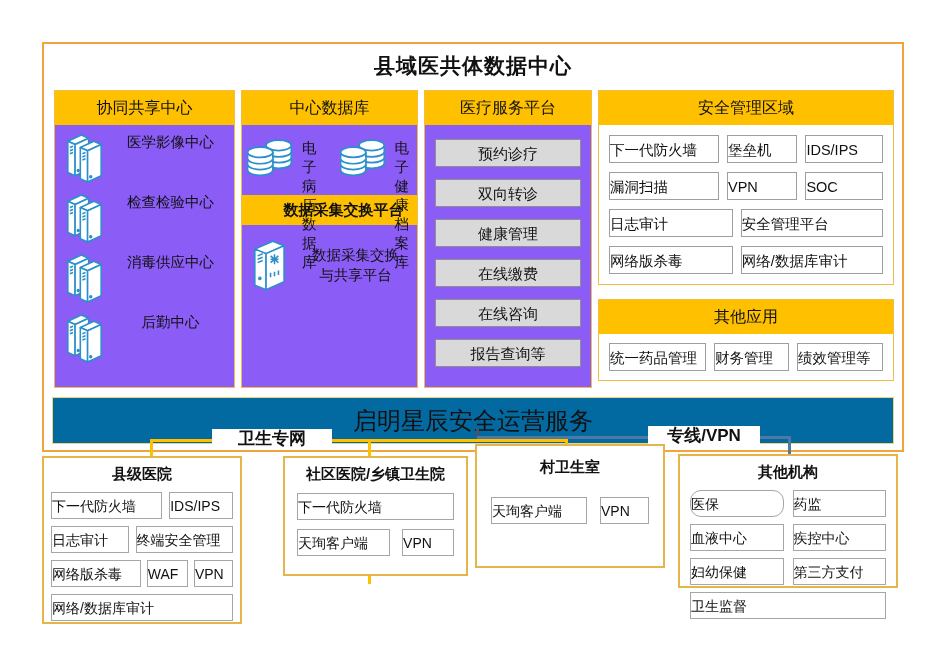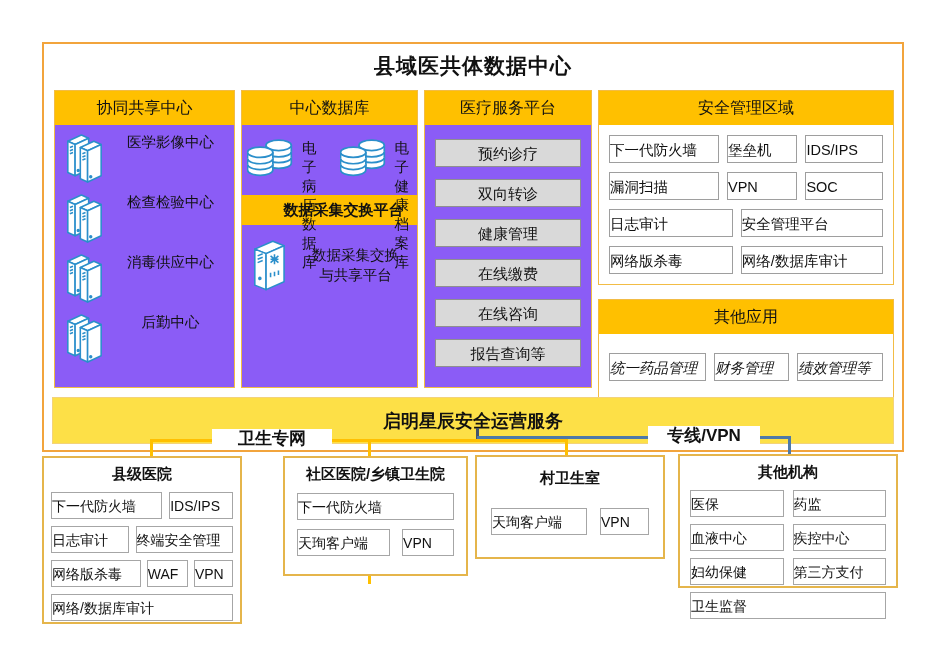--- a/index.html
+++ b/index.html
@@ -36,26 +36,26 @@
   .gray-btn{background:#D9D9D9;border:1px solid #8F8F8F;height:28px;line-height:28px;
     text-align:center;font-size:15px;box-sizing:border-box;}
 
   .sec-box{border:1px solid #F2BC45;background:#fff;box-sizing:border-box;}
   .sec-rows{padding:10px;display:flex;flex-direction:column;gap:9px;}
   .btn-row{display:flex;gap:8px;}
   .white-btn{background:#fff;border:1px solid #9E9E9E;height:28px;line-height:28px;
     text-align:left;font-size:14.5px;box-sizing:border-box;white-space:nowrap;
     overflow:hidden;}
   .other-box{margin-top:14px;}
-  .other-rows{padding:19px 10px;font-style:italic;}
+  .other-rows{padding:9px 10px;}
 
   .ops-bar{position:absolute;left:8px;right:8px;bottom:6px;height:47px;
-    background:#fde047;border:1px solid #F3D37A;box-sizing:border-box;
+    background:#0369a1;border:1px solid #F3D37A;box-sizing:border-box;
     display:flex;align-items:center;justify-content:center;
-    font-size:18px;font-weight:700;}
+    font-size:24px;font-weight:400;}
 
   
   .line{position:absolute;}
   .net-label{position:absolute;background:#fff;text-align:center;font-size:17px;
     font-weight:600;padding:0 4px;line-height:20px;}
 
   
   .site{position:absolute;border:2px solid #E5B54B;background:#fff;box-sizing:border-box;}
   .site-title{text-align:center;font-size:15px;font-weight:700;margin-top:7px;}
   .site-rows{padding:8px 7px;display:flex;flex-direction:column;gap:7px;}
@@ -310,35 +310,35 @@
       <div class="btn-row">
         <div class="white-btn" style="flex:1;">下一代防火墙</div>
       </div>
       <div class="btn-row" style="gap:12px;">
         <div class="white-btn" style="flex:1.55;">天珣客户端</div>
         <div class="white-btn" style="flex:0.85;">VPN</div>
       </div>
     </div>
   </div>
 
-  <div class="site" style="left:475px;top:455px;width:190px;height:104px;">
+  <div class="site" style="left:475px;top:444px;width:190px;height:124px;">
     <div class="site-title" style="margin-top:12px;">村卫生室</div>
     <div class="site-rows" style="padding:20px 14px 0 14px;">
       <div class="btn-row" style="gap:13px;">
         <div class="white-btn" style="flex:1.6;">天珣客户端</div>
         <div class="white-btn" style="flex:0.8;">VPN</div>
       </div>
     </div>
   </div>
 
   <div class="site" style="left:678px;top:454px;width:220px;height:134px;">
     <div class="site-title">其他机构</div>
     <div class="site-rows" style="padding:8px 10px;">
       <div class="btn-row" style="gap:9px;">
-        <div class="white-btn" style="flex:1;">医保</div>
+        <div class="white-btn" style="flex:1;border-radius:11px;">医保</div>
         <div class="white-btn" style="flex:1;">药监</div>
       </div>
       <div class="btn-row" style="gap:9px;">
         <div class="white-btn" style="flex:1;">血液中心</div>
         <div class="white-btn" style="flex:1;">疾控中心</div>
       </div>
       <div class="btn-row" style="gap:9px;">
         <div class="white-btn" style="flex:1;">妇幼保健</div>
         <div class="white-btn" style="flex:1;">第三方支付</div>
       </div>

